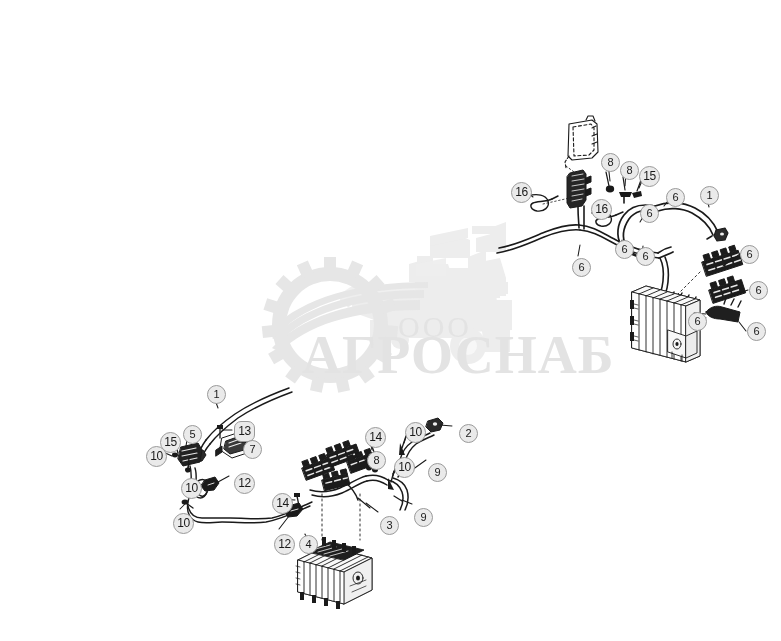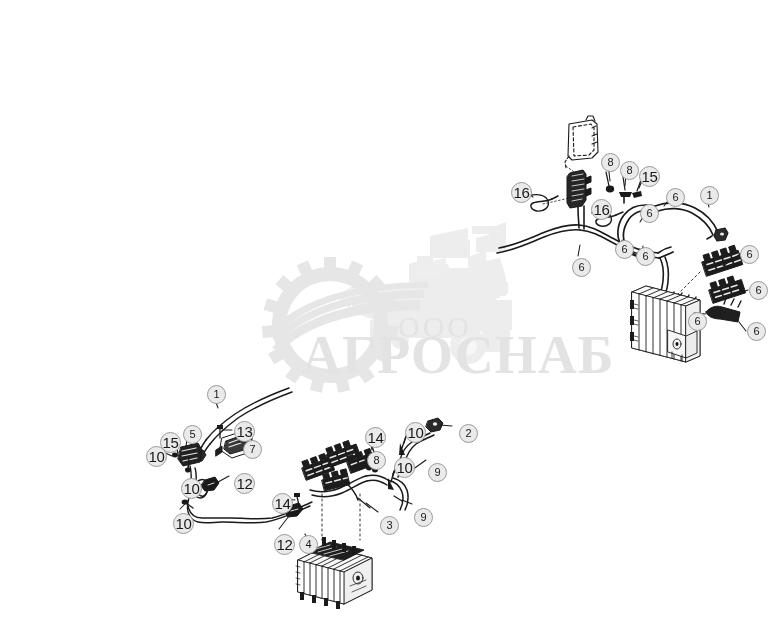--- a/index.html
+++ b/index.html
@@ -22,21 +22,21 @@
     border:1.1px solid #9a9a9a;
     color:#1a1a1a;
     font-size:11px;
     line-height:17px;
     text-align:center;
     font-family:"Liberation Sans", sans-serif;
     box-sizing:border-box;
     letter-spacing:-0.3px;
     user-select:none;
   }
-  .callout.w2{width:21px;height:21px;line-height:19px;font-size:15px;}
+  .callout.w2{width:21px;height:21px;line-height:19px;font-size:12px;}
 </style>
 </head>
 <body>
 
 <div id="stage">
 
   <svg class="layer" id="watermark-layer" viewBox="0 0 781 641">
     <defs>
       <g id="gearteeth">
         <g id="gt"></g>
@@ -497,21 +497,21 @@
       <div class="callout" style="left: 666px; top: 188px;">6</div>
       <div class="callout" style="left: 700px; top: 186px;">1</div>
       <div class="callout" style="left: 572px; top: 258px;">6</div>
       <div class="callout" style="left: 615px; top: 240px;">6</div>
       <div class="callout" style="left: 636px; top: 247px;">6</div>
       <div class="callout" style="left: 740px; top: 245px;">6</div>
       <div class="callout" style="left: 749px; top: 281px;">6</div>
       <div class="callout" style="left: 688px; top: 312px;">6</div>
       <div class="callout" style="left: 747px; top: 322px;">6</div>
       <div class="callout" style="left: 207px; top: 385px;">1</div>
-      <div class="callout w2" style="left: 234px; top: 421px;">13</div>
+      <div class="callout w2" style="left: 234px; top: 421px; border-radius: 7px;">13</div>
       <div class="callout" style="left: 183px; top: 425px;">5</div>
       <div class="callout w2" style="left: 160px; top: 432px;">15</div>
       <div class="callout" style="left: 243px; top: 440px;">7</div>
       <div class="callout w2" style="left: 146px; top: 446px;">10</div>
       <div class="callout w2" style="left: 181px; top: 478px;">10</div>
       <div class="callout w2" style="left: 234px; top: 473px;">12</div>
       <div class="callout w2" style="left: 173px; top: 513px;">10</div>
       <div class="callout w2" style="left: 274px; top: 534px;">12</div>
       <div class="callout w2" style="left: 272px; top: 493px;">14</div>
       <div class="callout" style="left: 299px; top: 535px;">4</div>

